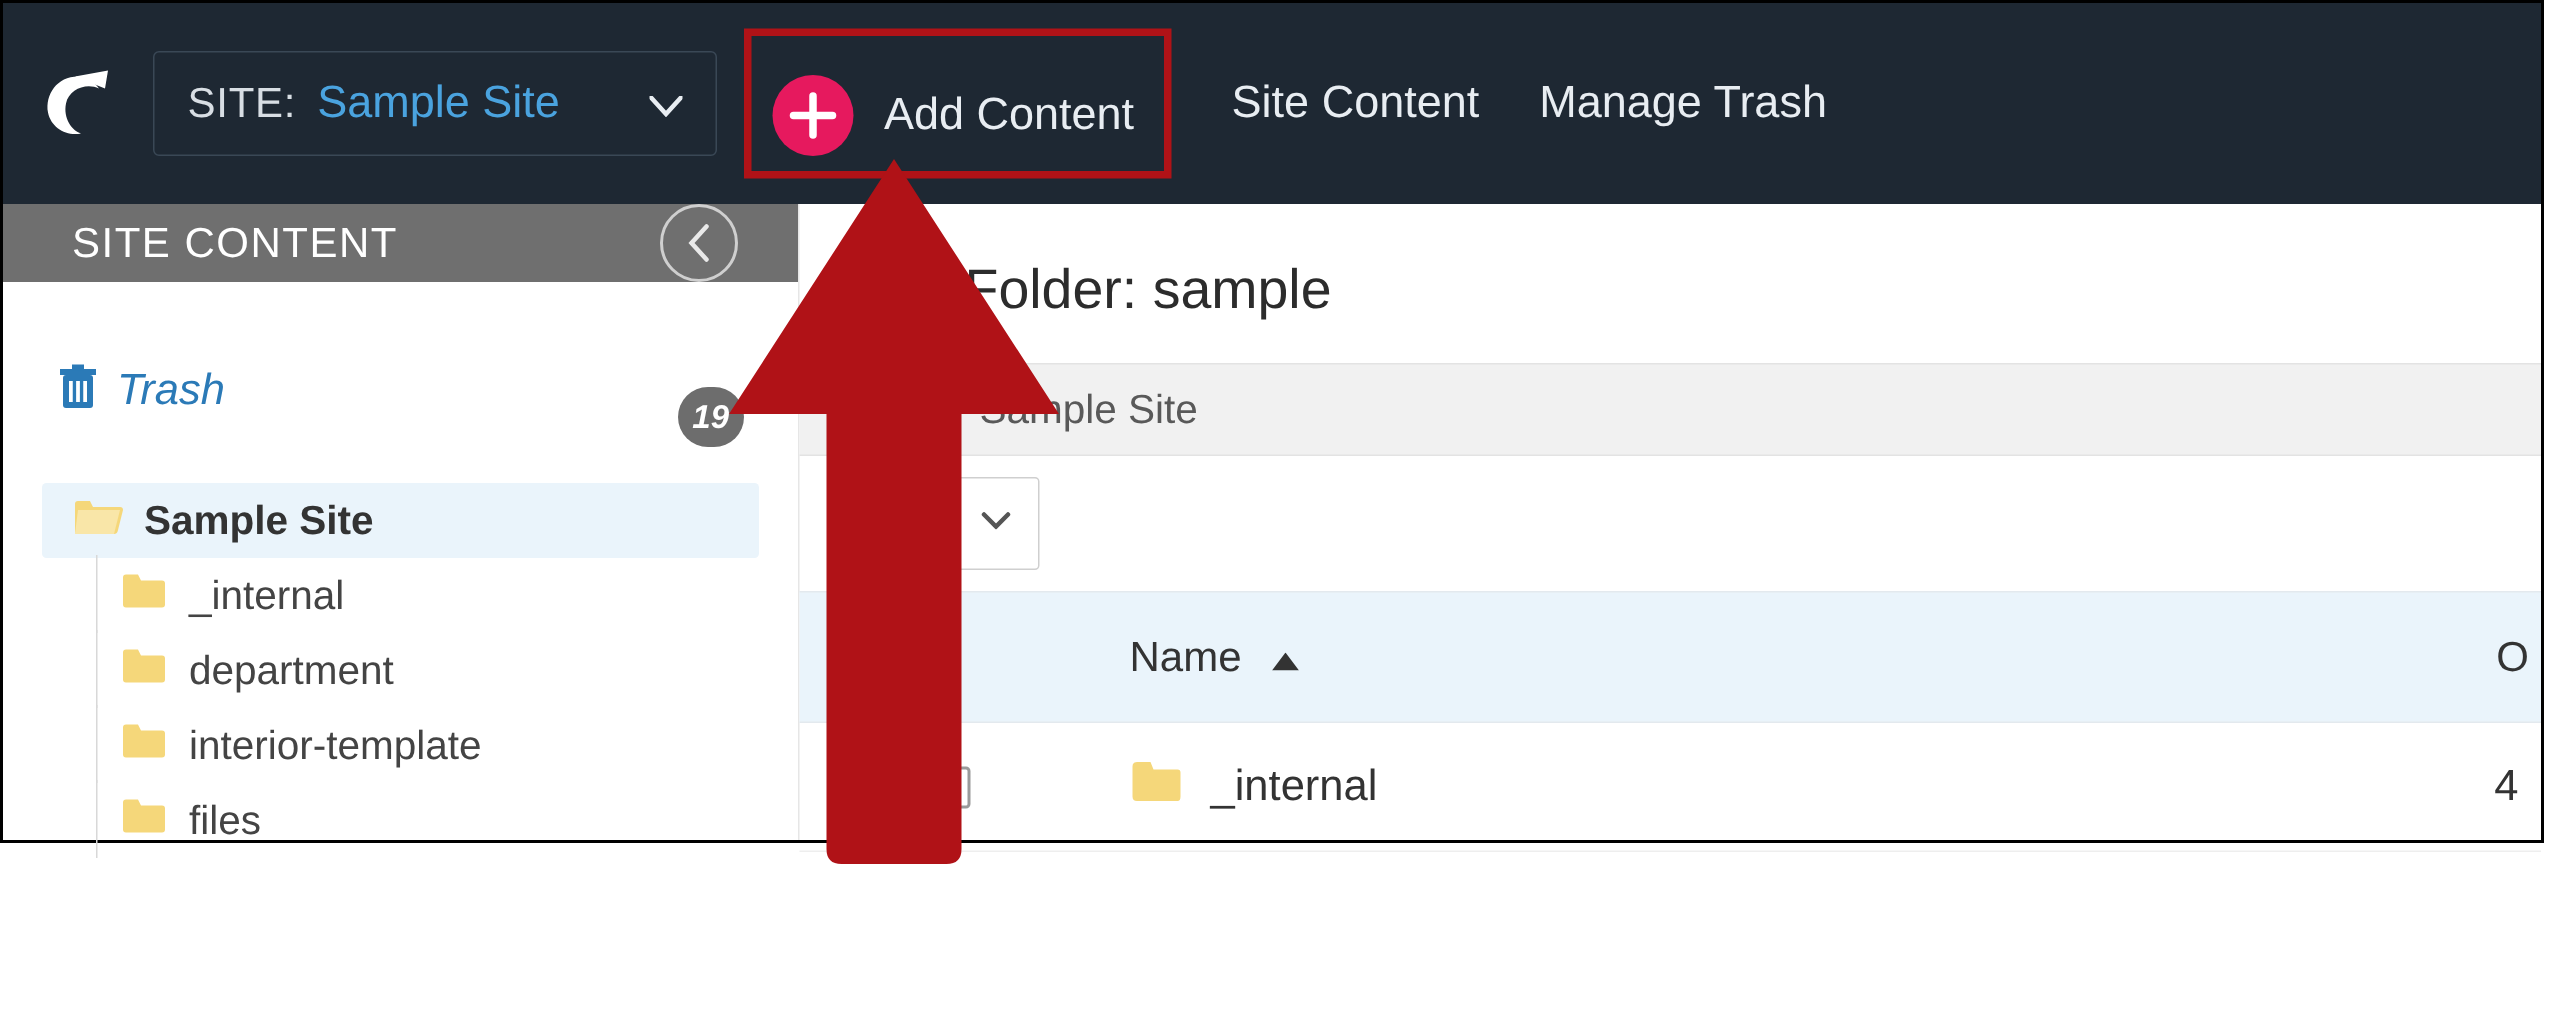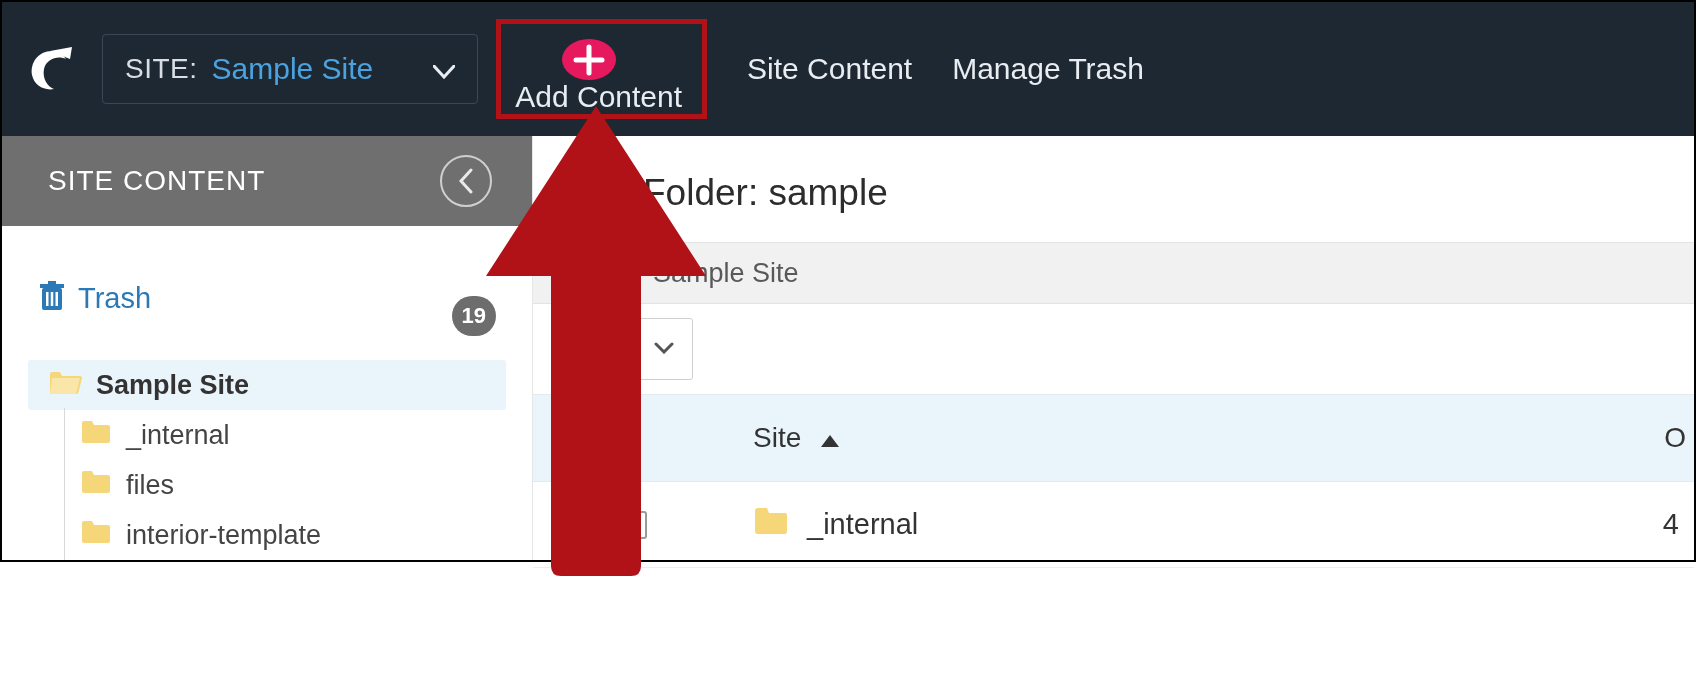--- a/index.html
+++ b/index.html
@@ -7,37 +7,37 @@
   .frame { width: 1696px; height: 562px; border: 2px solid #000; position: relative; background: #0f766e; }
 
   
   .topnav { height: 134px; background: #1e2833; display: flex; align-items: center; padding: 0 20px; color: #e8edf2; position: relative; }
   .logo { width: 60px; height: 52px; display: flex; align-items: center; justify-content: center; margin-right: 20px; }
   .site-select { border: 1px solid #3a4856; border-radius: 4px; height: 70px; display: flex; align-items: center; padding: 0 22px; font-size: 30px; }
   .site-select .lbl { color: #d8dee4; letter-spacing: 0.5px; margin-right: 14px; font-size: 28px; }
   .site-select .site { color: #4aa3df; margin-right: 60px; }
   .site-select .chev { color: #e8edf2; }
 
-  .add-content-wrap { margin-left: 18px; border: 5px solid #b01217; height: 100px; display: flex; align-items: center; padding: 15px 20px 0 14px; cursor: pointer; flex-direction: column; }
+  .add-content-wrap { margin-left: 18px; border: 5px solid #b01217; height: 100px; display: flex; align-items: center; padding: 15px 20px 0 14px; cursor: pointer; }
   .plus-circle { width: 54px; height: 54px; background: #e6195e; border-radius: 50%; display: flex; align-items: center; justify-content: center; margin-right: 20px; }
   .plus-circle svg { display: block; }
   .add-content-label { font-size: 30px; color: #e8edf2; }
 
   .nav-item { margin-left: 40px; font-size: 30px; color: #e8edf2; cursor: pointer; }
 
   
   .body { display: flex; height: calc(100% - 134px); }
 
   .sidebar { width: 530px; background: #fff; display: flex; flex-direction: column; }
   .sidebar-header { height: 138px; background: #6f6f6f; display: flex; align-items: center; justify-content: space-between; padding: 0 40px 0 46px; color: #fff; }
   .sidebar-header .title { font-size: 28px; letter-spacing: 1px; font-weight: 500; }
   .collapse-btn { width: 52px; height: 52px; border: 2px solid #cfcfcf; border-radius: 50%; display: flex; align-items: center; justify-content: center; color: #e9e9e9; cursor: pointer; }
 
   .sidebar-body { padding: 26px 26px 0 26px; }
-  .trash-row { display: flex; align-items: center; justify-content: space-between; padding: 8px 10px; margin-bottom: 16px; cursor: pointer; }
+  .trash-row { display: flex; align-items: center; justify-content: space-between; padding: 8px 10px; margin-bottom: 16px; cursor: pointer; font-style: italic; }
   .trash-row .left { display: flex; align-items: center; }
   .trash-icon { margin-right: 12px; }
   .trash-label { font-size: 29px; color: #2b7ab7; }
   .badge { background: #6d6d6d; color: #fff; border-radius: 20px; min-width: 44px; height: 40px; display: flex; align-items: center; justify-content: center; font-size: 22px; font-weight: 600; padding: 0 10px; margin-top: 36px; }
 
   .tree { margin-top: 10px; }
   .tree-node { display: flex; align-items: center; height: 50px; font-size: 27px; padding: 0 10px; cursor: pointer; }
   .tree-node .folder-icon { margin-right: 14px; }
   .node-root { background: #eaf4fb; border-radius: 3px; font-weight: 600; color: #333; }
   .node-root .folder-icon { margin-left: 10px; }
@@ -154,29 +154,37 @@
                 </svg>
             </span>
             <span class="label">_internal</span>
           </div>
           <div class="tree-node node-child">
             <span class="folder-icon">
               <svg width="32" height="26" viewBox="0 0 32 26">
                   <path d="M2 4 Q2 2 4 2 L12 2 L14 6 L28 6 Q30 6 30 8 L30 22 Q30 24 28 24 L4 24 Q2 24 2 22 Z" fill="#f5d77a"></path>
                 </svg>
             </span>
+            <span class="label">department</span>
+          </div>
+          <div class="tree-node node-child">
+            <span class="folder-icon">
+              <svg width="32" height="26" viewBox="0 0 32 26">
+                  <path d="M2 4 Q2 2 4 2 L12 2 L14 6 L28 6 Q30 6 30 8 L30 22 Q30 24 28 24 L4 24 Q2 24 2 22 Z" fill="#f5d77a"></path>
+                </svg>
+            </span>
+            <span class="label">interior-template</span>
+          </div>
+          <div class="tree-node node-child">
+            <span class="folder-icon">
+              <svg width="32" height="26" viewBox="0 0 32 26">
+                  <path d="M2 4 Q2 2 4 2 L12 2 L14 6 L28 6 Q30 6 30 8 L30 22 Q30 24 28 24 L4 24 Q2 24 2 22 Z" fill="#f5d77a"></path>
+                </svg>
+            </span>
             <span class="label">files</span>
-          </div>
-          <div class="tree-node node-child">
-            <span class="folder-icon">
-              <svg width="32" height="26" viewBox="0 0 32 26">
-                  <path d="M2 4 Q2 2 4 2 L12 2 L14 6 L28 6 Q30 6 30 8 L30 22 Q30 24 28 24 L4 24 Q2 24 2 22 Z" fill="#f5d77a"></path>
-                </svg>
-            </span>
-            <span class="label">interior-template</span>
           </div>
         </div>
       </div>
     </div>
 
     <div class="main">
       <div class="page-title">
         <span>Folder: </span><span>sample</span>
       </div>
       <div class="toolbar">
@@ -189,21 +197,21 @@
             <svg width="20" height="12" viewBox="0 0 20 12">
                 <path d="M2 2 L10 10 L18 2" stroke="#555" stroke-width="3" fill="none" stroke-linecap="round"></path>
               </svg>
           </span>
         </div>
       </div>
 
       <div class="table-header">
         <div class="col-check"></div>
         <div class="col-name">
-          <span>Site</span>
+          <span>Name</span>
           <span class="sort-arrow">
             <svg width="18" height="12" viewBox="0 0 18 12">
                 <path d="M9 0 L18 12 L0 12 Z" fill="#333"></path>
               </svg>
           </span>
         </div>
         <div class="col-right">O</div>
       </div>
 
       <div class="table-row">

